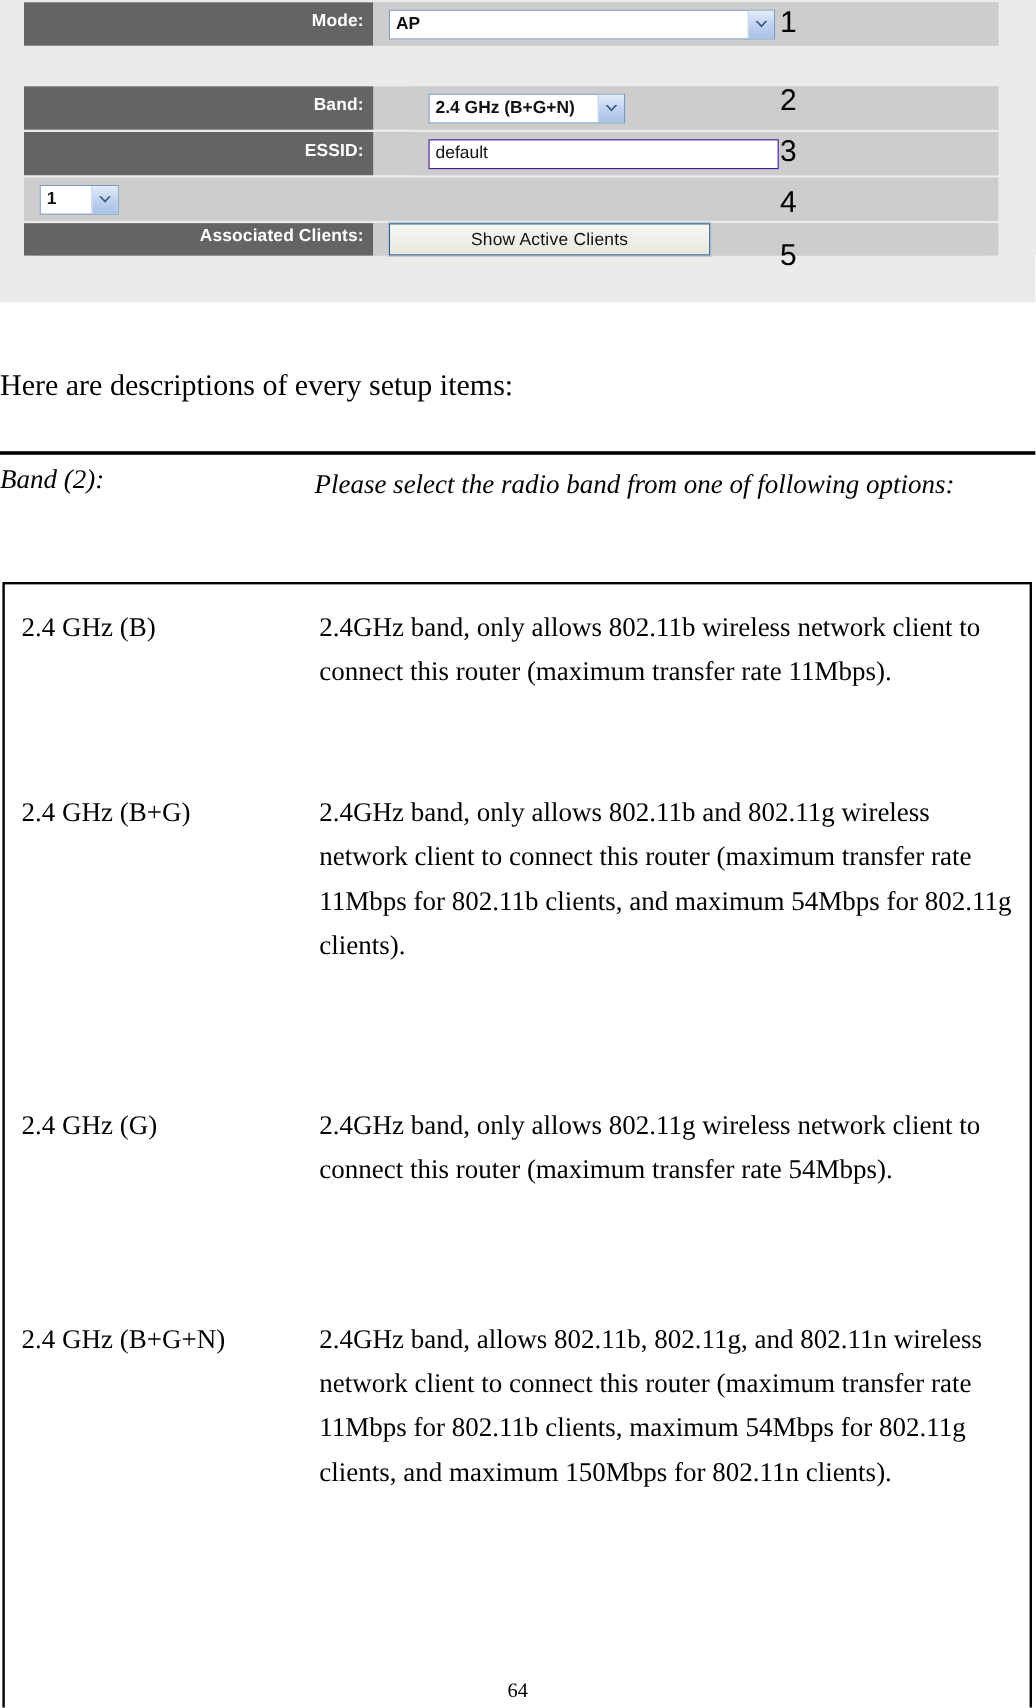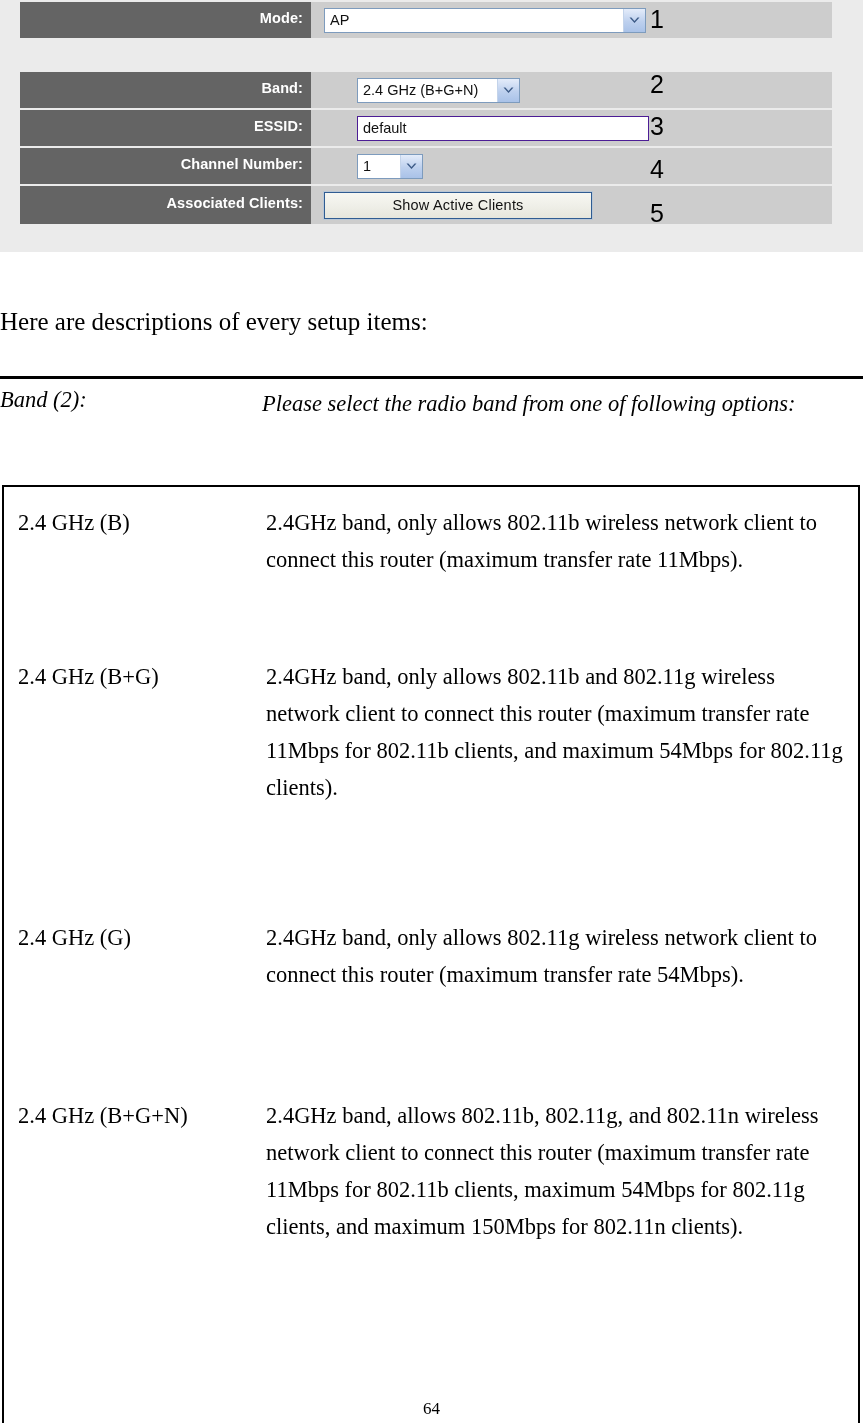--- a/index.html
+++ b/index.html
@@ -59,39 +59,40 @@
   }
   .ui-value {
     flex: 1 1 auto;
     background: #cdcdcd;
     display: flex;
     align-items: center;
     padding-left: 13px;
   }
   .row-h-mode   { height: 36px; }
   .row-h-std    { height: 36px; gap: 33px; }
-  .row-h-btn    { height: 38px; border-radius: 17px; }
+  .row-h-btn    { height: 27px; border-radius: 17px; }
 
   
   .sel {
     position: relative;
     display: inline-flex;
     align-items: center;
     background: #ffffff;
     border: 1px solid #7d9bbd;
     height: 25px;
     box-sizing: border-box;
     font-size: 14.5px;
     color: #111;
     padding: 0 0 0 5px;
   }
   .sel .sel-text {
     white-space: nowrap;
     padding-right: 19px;
     line-height: 23px;
+    font-weight: bold;
   }
   .sel .sel-arrow {
     width: 21px;
     align-self: stretch;
     background: linear-gradient(to bottom, #e4ecfa 0%, #bdd0ee 55%, #a9c2e8 100%);
     border-left: 1px solid #c3d3ea;
     display: flex;
     align-items: center;
     justify-content: center;
     flex: 0 0 21px;
@@ -269,21 +270,20 @@
     </div>
 
     <div class="ui-row row-h-std">
       <div class="ui-label">ESSID:</div>
       <div class="ui-value">
         <input class="txtfield" type="text" value="default" style="">
       </div>
     </div>
 
     <div class="ui-row row-h-std">
-      <div class="ui-label">Channel Number:</div>
       <div class="ui-value">
         <div class="sel sel-chan">
           <span class="sel-text">1</span>
           <span class="sel-arrow">
             <svg width="13" height="9" viewBox="0 0 13 9">
                 <path d="M1.5 1.5 L6.5 7 L11.5 1.5 L9.6 1.5 L6.5 4.9 L3.4 1.5 Z" fill="#3c5a86"></path>
               </svg>
           </span>
         </div>
       </div>

